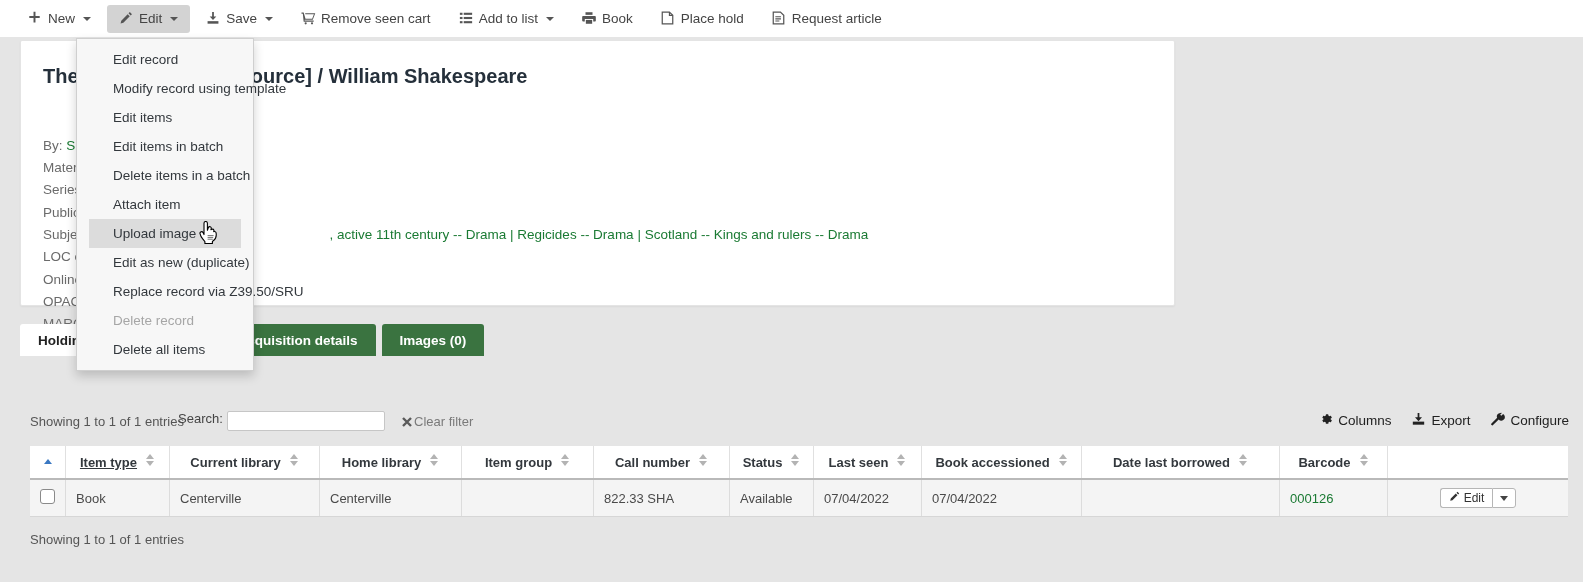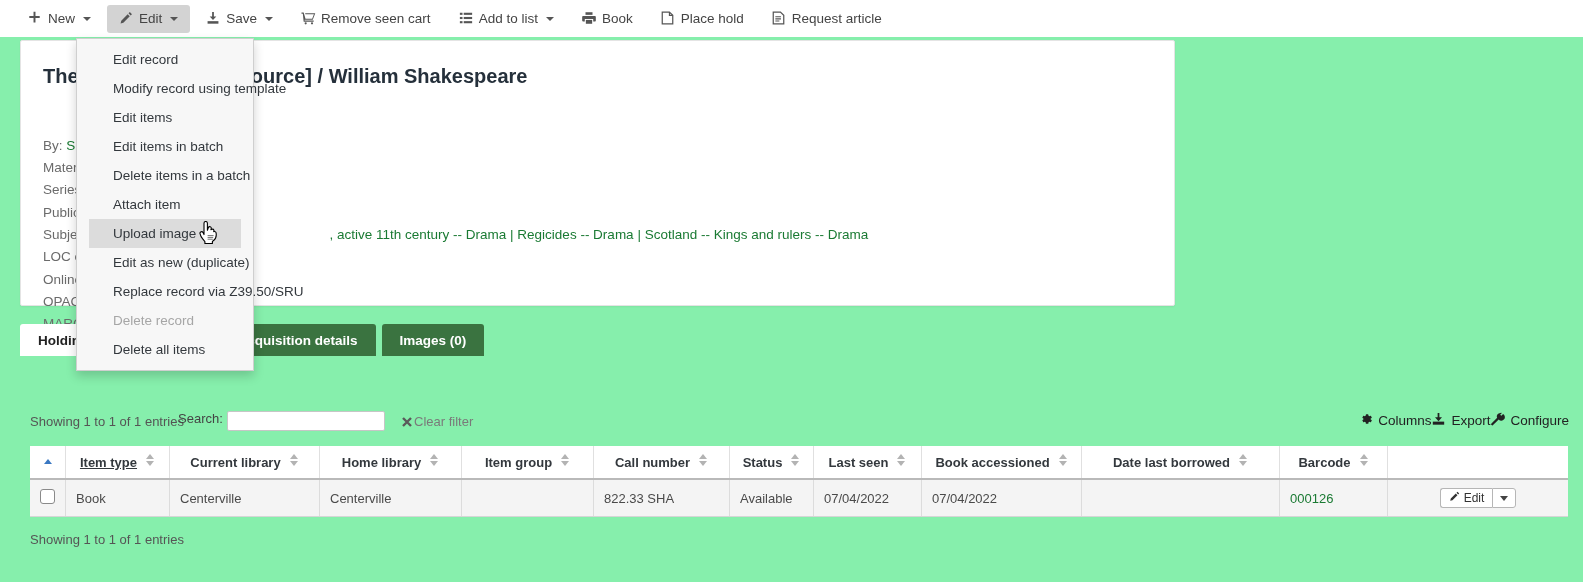--- a/index.html
+++ b/index.html
@@ -5,21 +5,21 @@
   * { box-sizing: border-box; }
   html, body {
     margin: 0; padding: 0;
     width: 1583px; height: 582px;
     background: #ffffff;
     font-family: "Liberation Sans", sans-serif;
     font-size: 13px;
     color: #333333;
     overflow: hidden;
   }
-  #page { position: relative; width: 1583px; height: 582px; background:#86efac; }
+  #page { position: relative; width: 1583px; height: 582px; background:#e5e5e5; }
 
   
   #toolbar {
     position: absolute; top: 0; left: 0; width: 1583px; height: 37px;
     display: flex; align-items: center; padding-left: 16px;
     background: #ffffff;
   }
   .tb-btn {
     display: flex; align-items: center; gap: 5px;
     height: 28px; padding: 0 11px; margin-right: 4px;
@@ -108,21 +108,21 @@
   #search-input {
     width: 158px; height: 20px; border: 1px solid #c6c6c6; border-radius:2px;
     background:#fff; font-size:12px; padding: 0 4px; font-family: "Liberation Sans", sans-serif;
   }
   #clear-filter {
     position:absolute; left: 402px; top: 414px; font-size: 13px; color:#7a7a7a;
     white-space: nowrap; cursor:pointer;
   }
   #right-tools {
     position:absolute; right: 14px; top: 412px;
-    display:flex; align-items:center; font-size: 13.5px; color:#222;
+    display:flex; align-items:center; gap: 20px; font-size: 13.5px; color:#222;
   }
   .rt-btn { display:flex; align-items:center; gap:5px; cursor:pointer; white-space:nowrap; }
 
   
   #items-table {
     position:absolute; left: 30px; top: 446px; width: 1538px;
     border-collapse: collapse; font-size: 13px;
   }
   #items-table th {
     background: #ffffff; border-bottom: 2px solid #b9b9b9;

